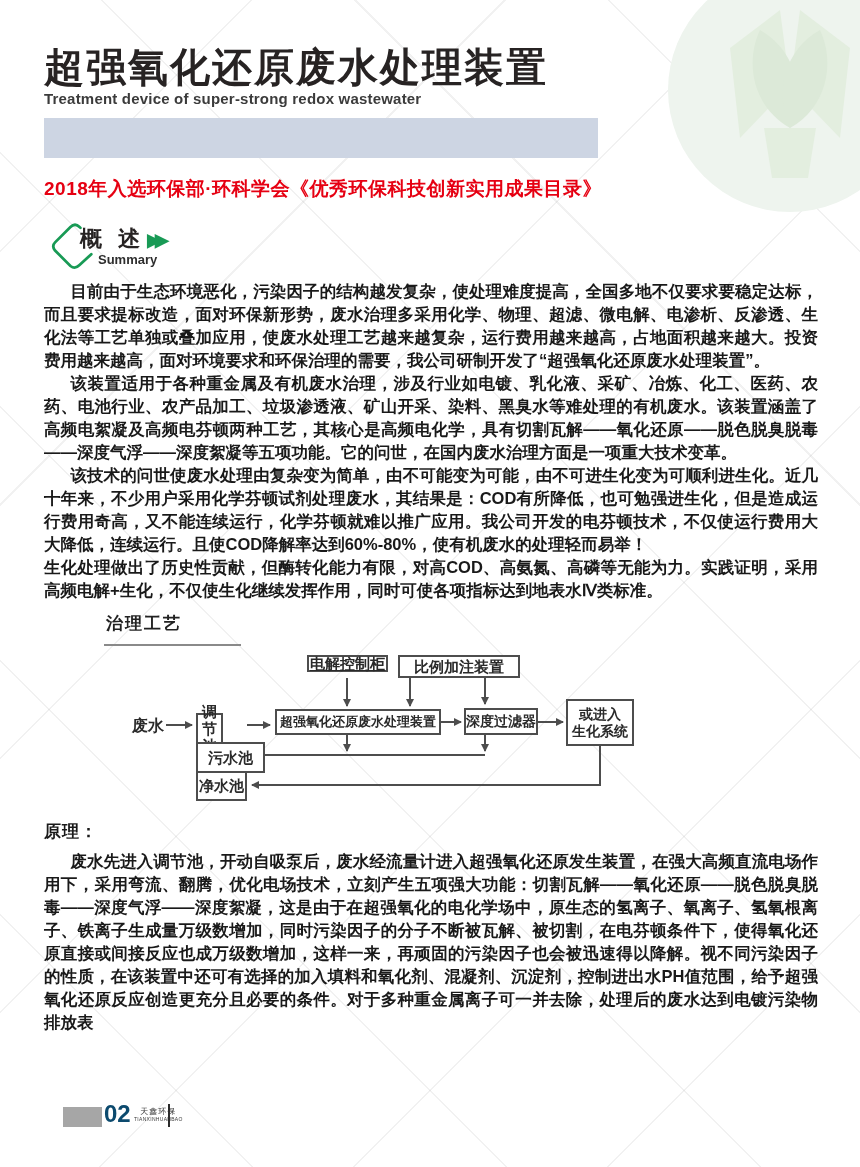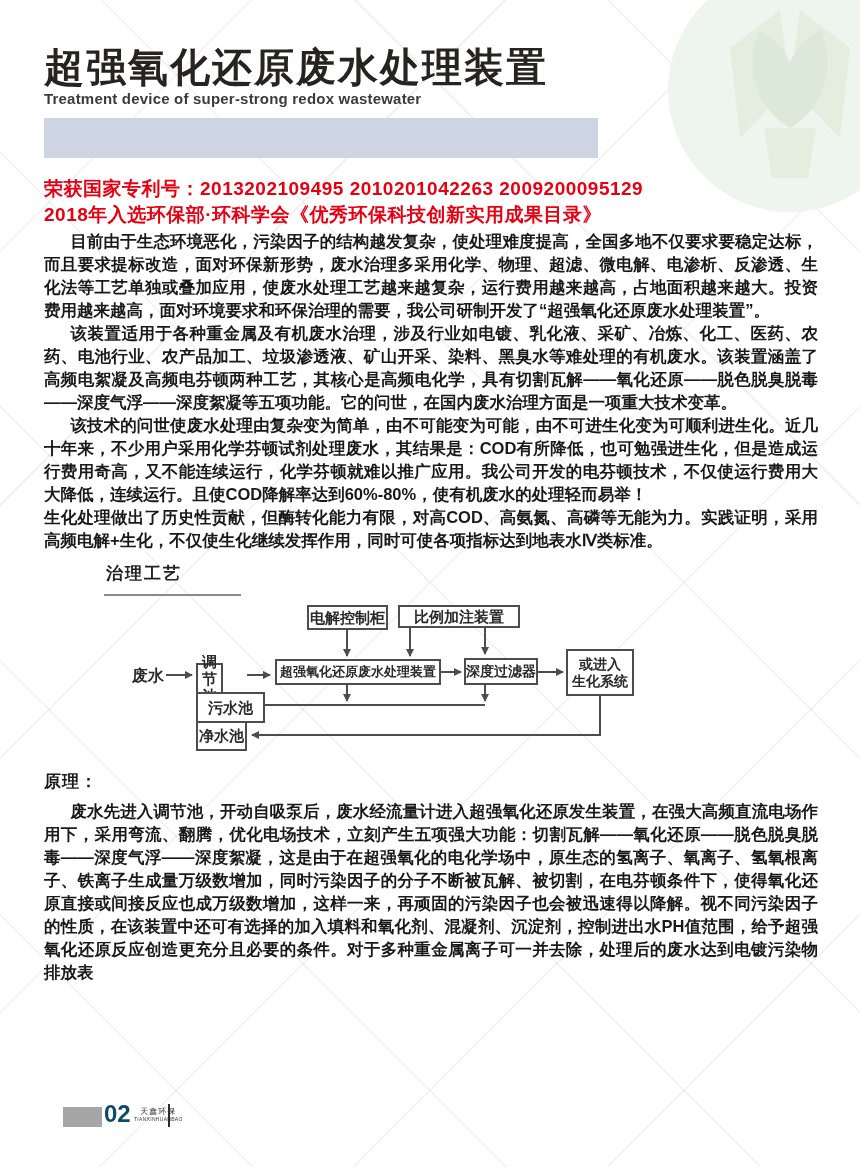--- a/index.html
+++ b/index.html
@@ -92,24 +92,30 @@
   </div>
 
   <div class="content">
 
     <h1 class="doc-title">超强氧化还原废水处理装置</h1>
     <div class="doc-subtitle">Treatment device of super-strong redox wastewater</div>
 
     <div class="banner"></div>
 
     <div class="awards">
-      <div>荣获国家专利号：2013202109495  2010201042263  2009200095129</div>
       <div>2018年入选环保部·环科学会《优秀环保科技创新实用成果目录》</div>
     </div>
 
+    <div class="section-header">
+      <svg class="diamond" width="58" height="60" viewBox="0 0 64 64">
+        <path d="M 38 12 L 37 11 Q 32 6 27 11 L 10 28 Q 6 32 10 37 L 27 54 Q 32 58 37 53 L 50 41" fill="none" stroke="#189a55" stroke-width="3" stroke-linecap="round"></path>
+      </svg>
+      <div class="head-zh"><span>概 述</span><span class="play">▶▶</span></div>
+      <div class="head-en">Summary</div>
+    </div>
 
     <div class="paragraphs">
       <p class="body-p indent">目前由于生态环境恶化，污染因子的结构越发复杂，使处理难度提高，全国多地不仅要求要稳定达标，而且要求提标改造，面对环保新形势，废水治理多采用化学、物理、超滤、微电解、电渗析、反渗透、生化法等工艺单独或叠加应用，使废水处理工艺越来越复杂，运行费用越来越高，占地面积越来越大。投资费用越来越高，面对环境要求和环保治理的需要，我公司研制开发了“超强氧化还原废水处理装置”。</p>
       <p class="body-p indent">该装置适用于各种重金属及有机废水治理，涉及行业如电镀、乳化液、采矿、冶炼、化工、医药、农药、电池行业、农产品加工、垃圾渗透液、矿山开采、染料、黑臭水等难处理的有机废水。该装置涵盖了高频电絮凝及高频电芬顿两种工艺，其核心是高频电化学，具有切割瓦解——氧化还原——脱色脱臭脱毒——深度气浮——深度絮凝等五项功能。它的问世，在国内废水治理方面是一项重大技术变革。</p>
       <p class="body-p indent">该技术的问世使废水处理由复杂变为简单，由不可能变为可能，由不可进生化变为可顺利进生化。近几十年来，不少用户采用化学芬顿试剂处理废水，其结果是：COD有所降低，也可勉强进生化，但是造成运行费用奇高，又不能连续运行，化学芬顿就难以推广应用。我公司开发的电芬顿技术，不仅使运行费用大大降低，连续运行。且使COD降解率达到60%-80%，使有机废水的处理轻而易举！</p>
       <p class="body-p">生化处理做出了历史性贡献，但酶转化能力有限，对高COD、高氨氮、高磷等无能为力。实践证明，采用高频电解+生化，不仅使生化继续发挥作用，同时可使各项指标达到地表水Ⅳ类标准。</p>
     </div>
 
 
     <div class="sub-heading">治理工艺</div>
@@ -129,21 +135,21 @@
         <line x1="280" y1="26" x2="280" y2="55" stroke="#4d4d4d" stroke-width="2" marker-end="url(#arr)"></line>
         <line x1="355" y1="26" x2="355" y2="53" stroke="#4d4d4d" stroke-width="2" marker-end="url(#arr)"></line>
         <line x1="217" y1="84" x2="217" y2="100" stroke="#4d4d4d" stroke-width="2" marker-end="url(#arr)"></line>
         <line x1="355" y1="83" x2="355" y2="100" stroke="#4d4d4d" stroke-width="2" marker-end="url(#arr)"></line>
         <line x1="355" y1="104" x2="122" y2="104" stroke="#4d4d4d" stroke-width="2" marker-end="url(#arr)"></line>
         <polyline points="470,94 470,134 122,134" fill="none" stroke="#4d4d4d" stroke-width="2" marker-end="url(#arr)"></polyline>
       </svg>
 
       <div class="fc-label" style="left:2px; top:65px;">废水</div>
 
-      <div class="fc-box" style="left:177px; top:4px;  width:81px;  height:25px; font-size:15px;">电解控制柜</div>
+      <div class="fc-box" style="left:177px; top:4px;  width:81px;  height:17px; font-size:15px;text-decoration:underline;">电解控制柜</div>
       <div class="fc-box" style="left:268px; top:4px;  width:122px; height:23px; font-size:15px;">比例加注装置</div>
       <div class="fc-box" style="left:66px;  top:62px; width:27px;  height:31px; font-size:15px;">调节池</div>
       <div class="fc-box" style="left:66px;  top:91px; width:69px;  height:31px; font-size:15px;text-align:right;">污水池</div>
       <div class="fc-box" style="left:66px;  top:120px;width:51px;  height:30px; font-size:15px;">净水池</div>
       <div class="fc-box" style="left:145px; top:58px; width:166px; height:26px; font-size:13px;">超强氧化还原废水处理装置</div>
       <div class="fc-box" style="left:334px; top:57px; width:74px;  height:27px; font-size:14px;">深度过滤器</div>
       <div class="fc-box" style="left:436px; top:48px; width:68px;  height:47px; font-size:14px;">
         <div>或进入</div>
         <div>生化系统</div>
       </div>

